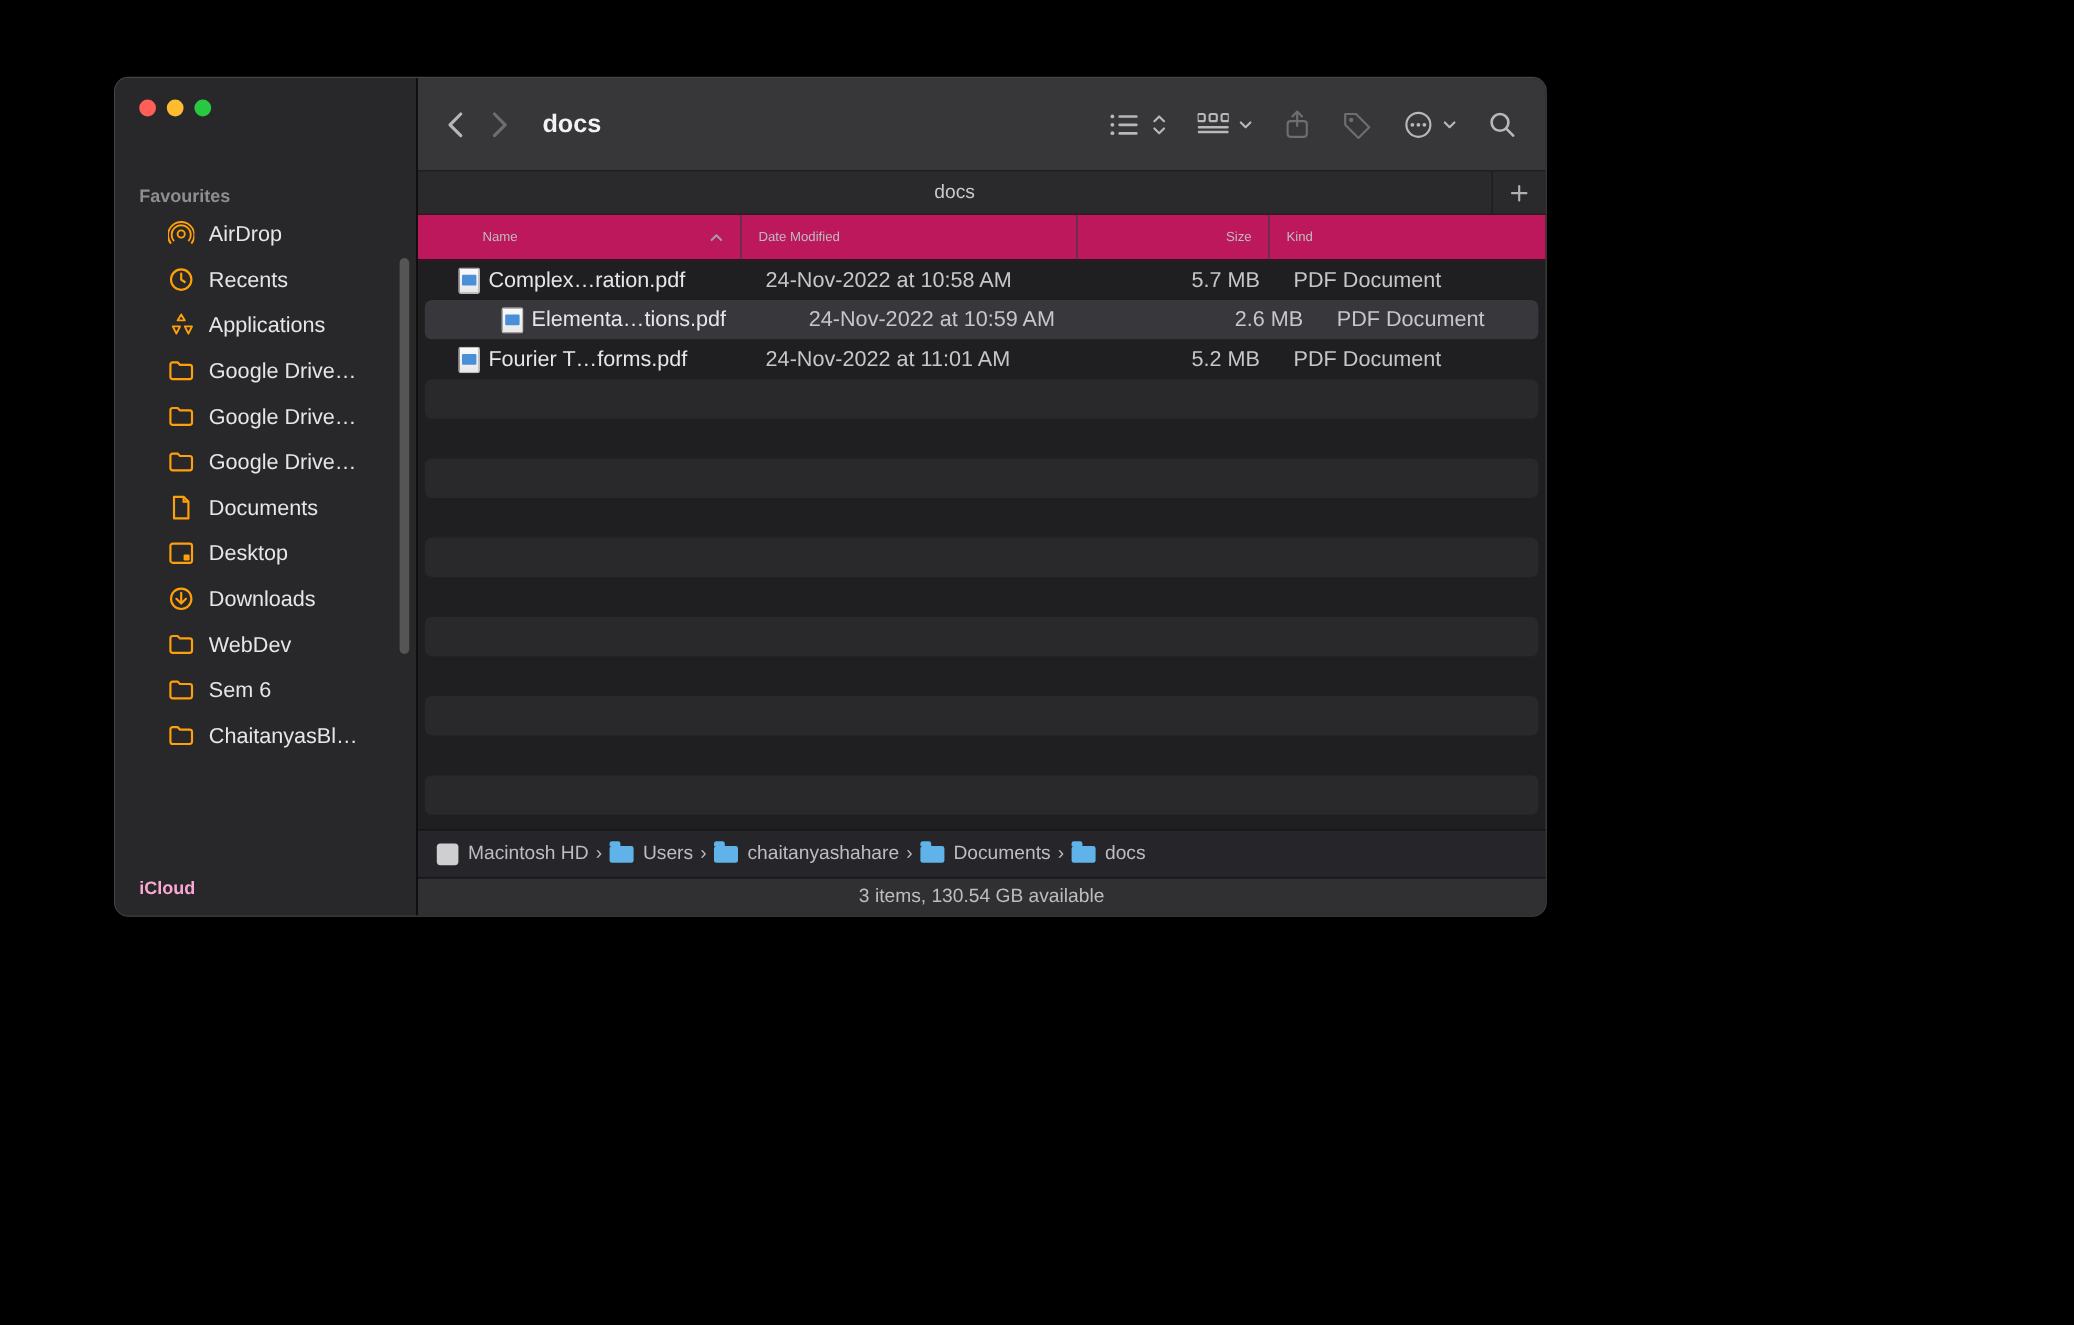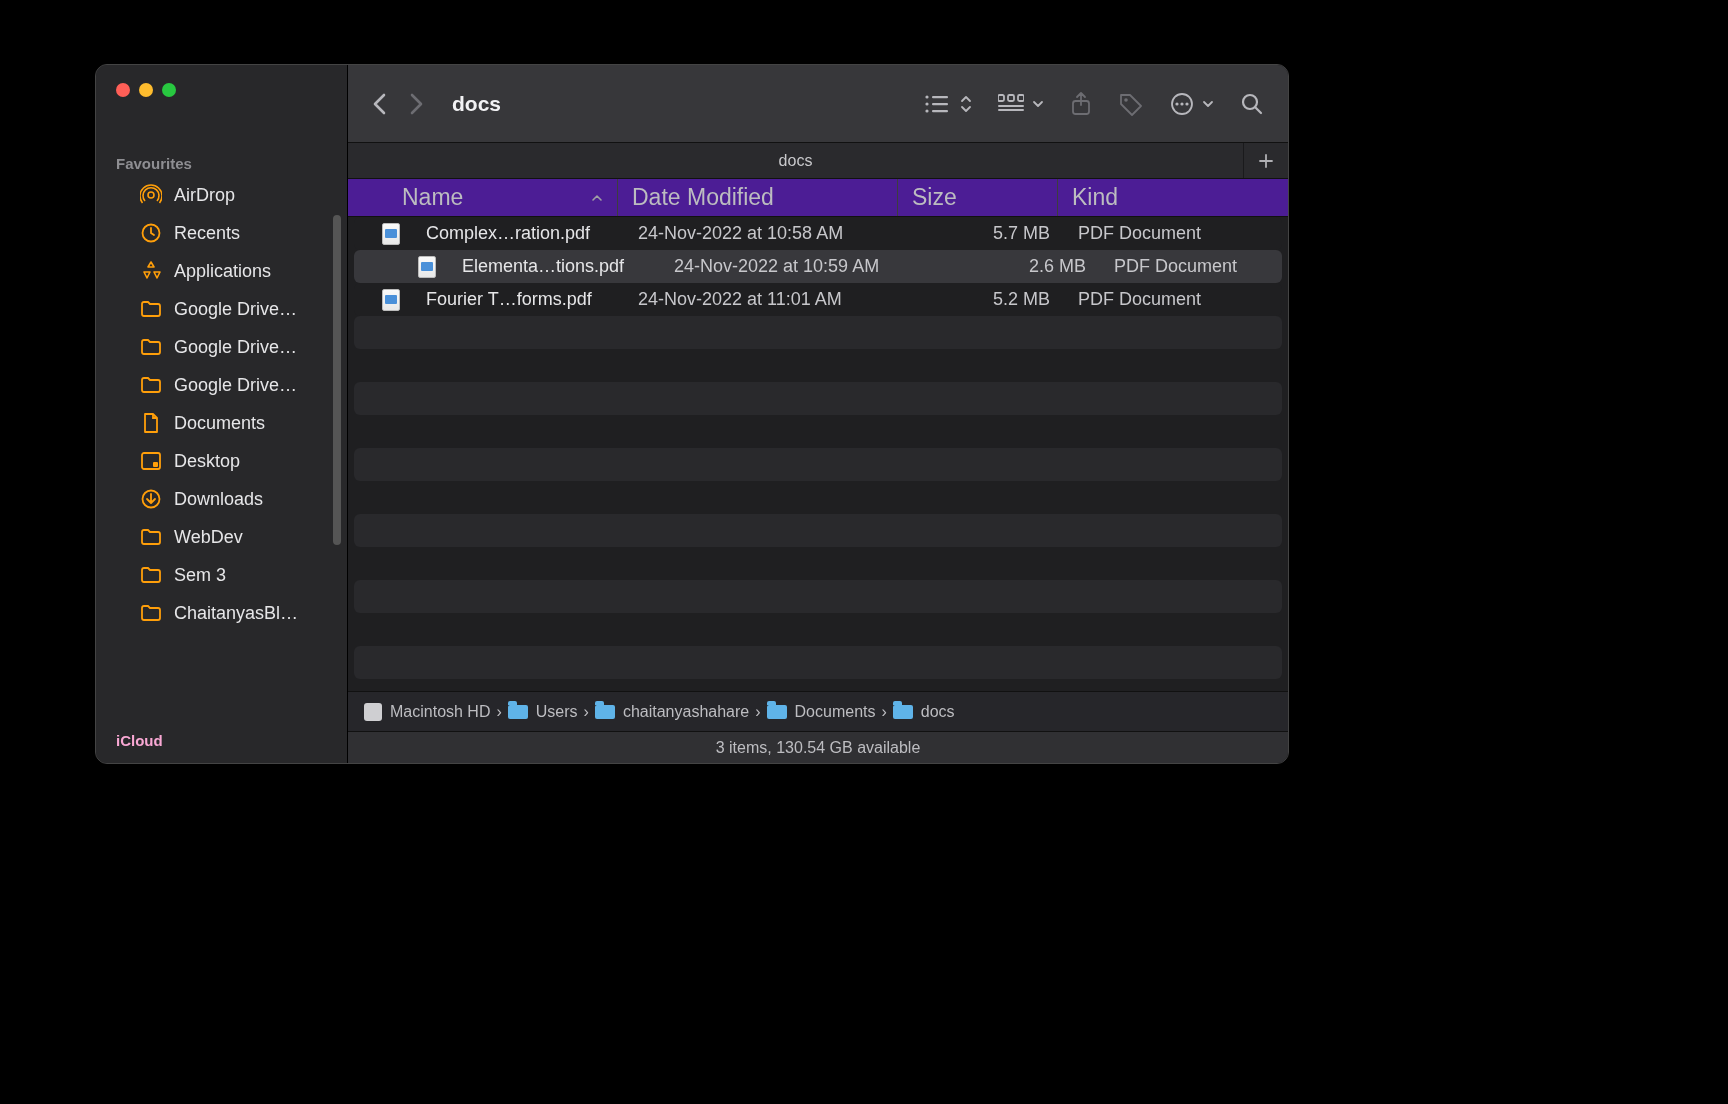--- a/index.html
+++ b/index.html
@@ -147,53 +147,53 @@
   .tab-plus{
     flex:0 0 44px;
     display:flex;align-items:center;justify-content:center;
     color:#b0b0b4;
     background:#2a2a2d;
   }
 
   
   .colhead {
     height: 38px;
-    background:#4c1d95;
+    background:#be185d;
     display:grid;
     grid-template-columns: 270px 280px 160px 1fr;
     align-items:center;
-    font-size:23px;
+    font-size:11px;
     color:#bcbcc0;
     border-bottom:1px solid #111;
   }
   .colhead > div{
     padding: 0 14px;
     border-right:1px solid #3d3d40;
     display:flex;align-items:center;gap:8px;
     height:100%;
   }
   .colhead > div:last-child{border-right:none;}
-  .colhead .right{}
+  .colhead .right{justify-content:flex-end;}
   .sort-caret{ font-size:12px; color:#a0a0a4;}
 
   
   .rows { flex:1; overflow:hidden; }
   .row {
     display:grid;
     grid-template-columns: 270px 280px 160px 1fr;
     align-items:center;
     height:33px;
     font-size:18px;
     border-radius:6px;
     margin:0 6px;
   }
   .row:nth-child(even){ background:#29292c; }
   .row:nth-child(odd) { background:#1f1f21; }
   .cell{ padding:0 14px; color:#c7c7cb; white-space:nowrap; overflow:hidden; text-overflow:ellipsis;}
-  .cell.name{ display:flex;align-items:center;gap:26px; color:#e6e6e8; padding-left:28px;text-align:right;}
+  .cell.name{ display:flex;align-items:center;gap:7px; color:#e6e6e8; padding-left:28px;text-align:right;}
   .cell.size{ text-align:right; }
   .fileicon{
     width:18px;height:22px;
     border-radius:2px;
     flex:0 0 18px;
     background:linear-gradient(#fafafa,#e8e8e8);
     border:1px solid #bbb;
     position:relative;
   }
   .fileicon::after{
@@ -350,21 +350,21 @@
             </svg>
           </span>
           <span class="lbl">WebDev</span>
         </li>
         <li class="side-item">
           <span class="ico">
             <svg width="22" height="18" viewBox="0 0 22 18">
               <path d="M2 4 Q2 2 4 2 L8 2 L10 4 L18 4 Q20 4 20 6 L20 14 Q20 16 18 16 L4 16 Q2 16 2 14 Z" fill="none" stroke="currentColor" stroke-width="1.8"></path>
             </svg>
           </span>
-          <span class="lbl">Sem 3</span>
+          <span class="lbl">Sem 6</span>
         </li>
         <li class="side-item">
           <span class="ico">
             <svg width="22" height="18" viewBox="0 0 22 18">
               <path d="M2 4 Q2 2 4 2 L8 2 L10 4 L18 4 Q20 4 20 6 L20 14 Q20 16 18 16 L4 16 Q2 16 2 14 Z" fill="none" stroke="currentColor" stroke-width="1.8"></path>
             </svg>
           </span>
           <span class="lbl">ChaitanyasBl…</span>
         </li>
       </ul>

